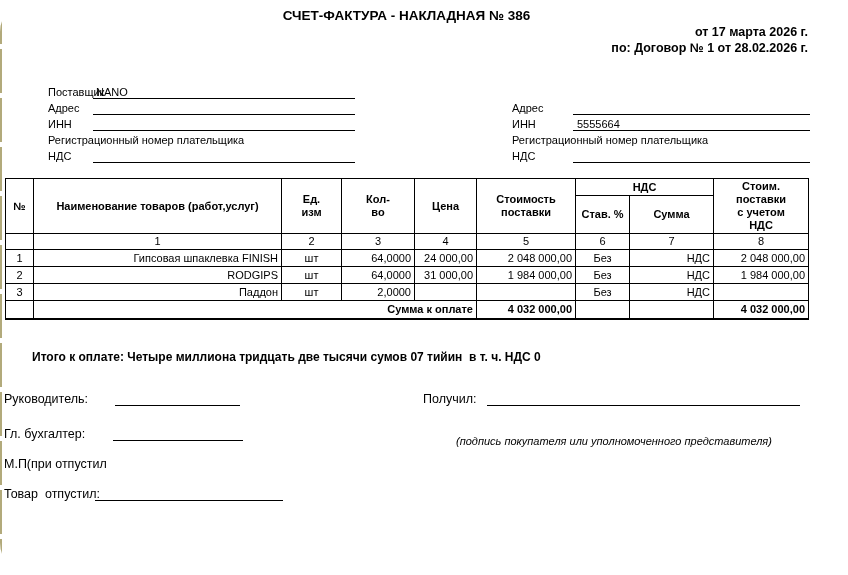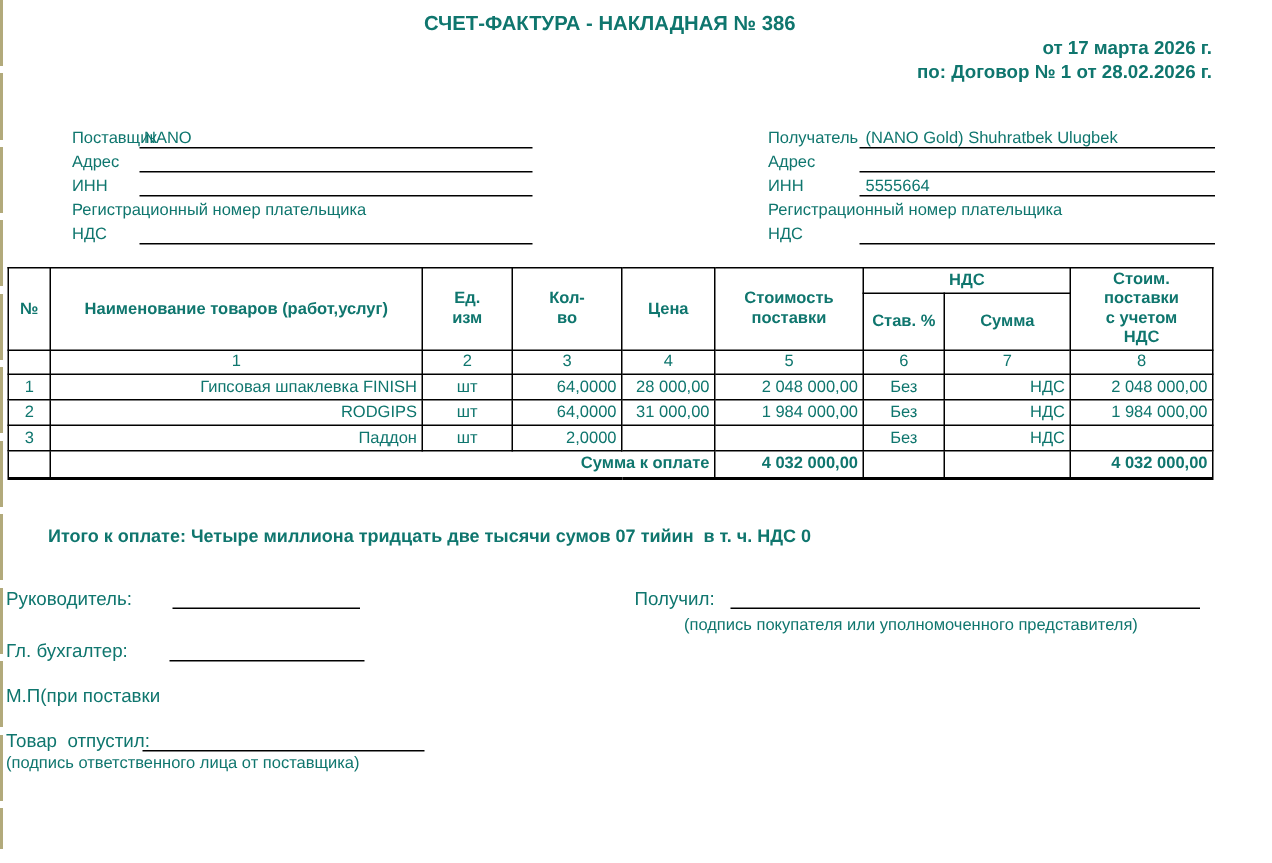--- a/index.html
+++ b/index.html
@@ -1,18 +1,18 @@
 <!DOCTYPE html>
 <html><head>
 <meta charset="utf-8">
 <style>
   html,body { margin:0; padding:0; background:#fff; }
   .page {
     position:relative; width:848px; height:575px; background:#ffffff;
-    color:#0f766e; font-family:"Liberation Sans", sans-serif; overflow:hidden;
+    color:#000000; font-family:"Liberation Sans", sans-serif; overflow:hidden;border-radius:32px;
   }
   .page-break-line {
     position:absolute; left:0; top:0; width:2px; height:566px;
     background:repeating-linear-gradient(to bottom,#b2aa7b 0px,#b2aa7b 44px,#ffffff 44px,#ffffff 49px);
   }
   .doc-title { position:absolute; left:5px; top:8px; width:803px; text-align:center; font-weight:bold; }
   .doc-title .l1 { font-size:13.5px; line-height:16px; }
   .doc-title .l2 { font-size:12.5px; line-height:16px;text-align:right; }
 
   .f-row { position:absolute; height:15px; font-size:11px; line-height:14px; white-space:pre; }
@@ -73,25 +73,20 @@
   </div>
   <div class="f-row f-left" style="top:132px">
     <span class="lbl">Регистрационный номер плательщика</span>
   </div>
   <div class="f-row f-left" style="top:148px">
     <span class="lbl">НДС</span>
     <span class="uline"></span>
     <span class="val"></span>
   </div>
 
-  <div class="f-row f-right" style="top:84px">
-    <span class="lbl">Получатель</span>
-    <span class="uline"></span>
-    <span class="val">(NANO Gold) Shuhratbek Ulugbek</span>
-  </div>
   <div class="f-row f-right" style="top:100px">
     <span class="lbl">Адрес</span>
     <span class="uline"></span>
     <span class="val"></span>
   </div>
   <div class="f-row f-right" style="top:116px">
     <span class="lbl">ИНН</span>
     <span class="uline"></span>
     <span class="val">5555664</span>
   </div>
@@ -146,21 +141,21 @@
       <td>5</td>
       <td>6</td>
       <td>7</td>
       <td>8</td>
     </tr>
     <tr class="data">
       <td class="ac">1</td>
       <td class="al">Гипсовая шпаклевка FINISH</td>
       <td class="ac">шт</td>
       <td class="ar">64,0000</td>
-      <td class="ar">28 000,00</td>
+      <td class="ar">24 000,00</td>
       <td class="ar">2 048 000,00</td>
       <td class="ac">Без</td>
       <td class="ar">НДС</td>
       <td class="ar">2 048 000,00</td>
     </tr>
     <tr class="data">
       <td class="ac">2</td>
       <td class="al">RODGIPS</td>
       <td class="ac">шт</td>
       <td class="ar">64,0000</td>
@@ -192,24 +187,23 @@
   </tbody>
     </table>
 
   <div class="summary-line">Итого к оплате: Четыре миллиона тридцать две тысячи сумов 07 тийин  в т. ч. НДС 0</div>
 
   <div class="sig-label" style="left:4px; top:392px;">Руководитель:</div>
   <div class="sig-line" style="left:115px; top:405px; width:125px;"></div>
 
   <div class="sig-label" style="left:423px; top:392px;">Получил:</div>
   <div class="sig-line" style="left:487px; top:405px; width:313px;"></div>
-  <div class="sig-note" style="left:456px; top:411px;">(подпись покупателя или уполномоченного представителя)</div>
+  <div class="sig-note" style="left:456px; top:435px;font-style:italic;">(подпись покупателя или уполномоченного представителя)</div>
 
   <div class="sig-label" style="left:4px; top:427px;">Гл. бухгалтер:</div>
   <div class="sig-line" style="left:113px; top:440px; width:130px;"></div>
 
-  <div class="sig-label" style="left:4px; top:457px;">М.П(при поставки</div>
+  <div class="sig-label" style="left:4px; top:457px;">М.П(при отпустил</div>
 
   <div class="sig-label" style="left:4px; top:487px;">Товар  отпустил:</div>
   <div class="sig-line" style="left:95px; top:500px; width:188px;"></div>
-  <div class="sig-note" style="left:4px; top:503px;">(подпись ответственного лица от поставщика)</div>
 
 </div>
 
 </body></html>

